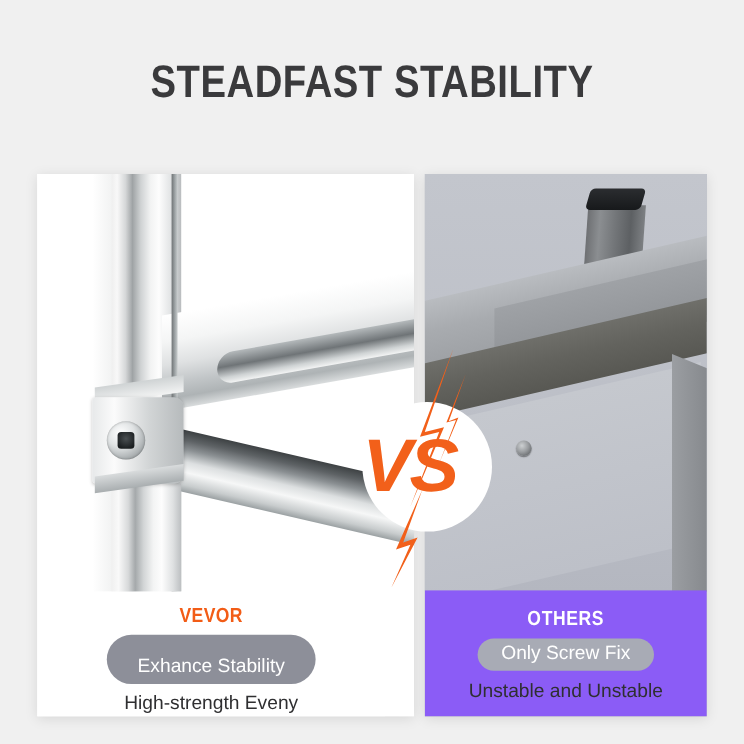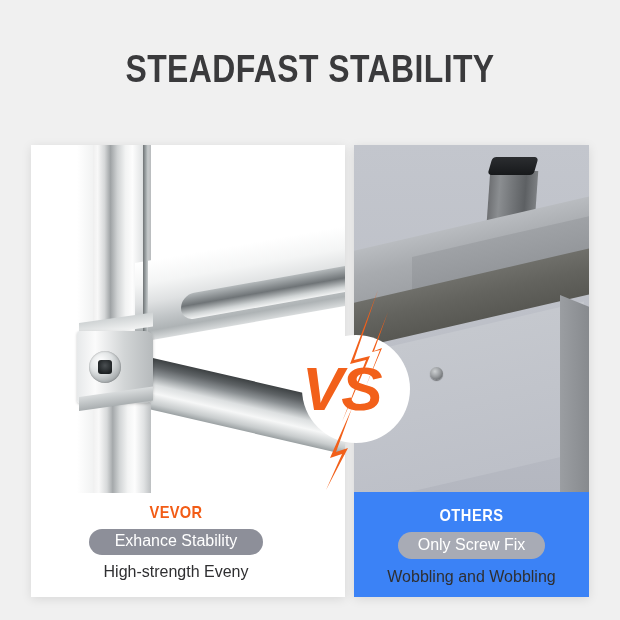--- a/index.html
+++ b/index.html
@@ -245,21 +245,21 @@
     position: absolute;
     left: 0; bottom: 0;
     width: 290px; height: 104px;
     background: #ffffff;
     text-align: center;
   }
   .footer-right {
     position: absolute;
     left: 0; bottom: 0;
     width: 235px; height: 105px;
-    background: #3b82f6;
+    background: #8b5cf6;
     text-align: center;
   }
 
   .brand-vevor {
     margin-top: 10px;
     font-family: "Liberation Sans Narrow", "Liberation Sans", sans-serif;
     font-weight: bold;
     font-size: 17px;
     letter-spacing: 0.4px;
     color: #f25c16;
@@ -271,21 +271,21 @@
     font-weight: bold;
     font-size: 17px;
     letter-spacing: 0.6px;
     color: #ffffff;
     transform: scaleX(0.86);
   }
 
   .pill {
     display: inline-block;
     margin-top: 6px;
-    padding: 3px 26px 5px;
+    padding: 18px 26px 5px;
     border-radius: 999px;
     font-size: 16px;
     color: #ffffff;
     white-space: nowrap;
   }
   .pill-left  { background: #8d8f99; }
   .pill-right { background: #a8abb5; padding: 4px 20px 5px; text-align: right; }
 
   .desc {
     margin-top: 6px;
@@ -368,21 +368,21 @@
       <div class="rp-shelf-inset"></div>
       <div class="rp-lower-wall"></div>
       <div class="rp-shelf-edge"></div>
       <div class="rp-side-strip"></div>
       <div class="rp-screw"></div>
     </div>
 
     <div class="footer-right">
       <div class="brand-others">OTHERS</div>
       <div class="pill pill-right">Only Screw Fix</div>
-      <div class="desc desc-right">Wobbling and Wobbling</div>
+      <div class="desc desc-right">Unstable and Unstable</div>
     </div>
   </div>
 
   <div class="vs-badge">
     <div class="vs-circle"></div>
     <svg class="vs-bolt" width="120" height="200" viewBox="0 0 120 200">
       <polygon points="86,0 58,74 74,70 50,132 78,66 62,70" fill="#f2601a"></polygon>
       <polygon points="96,22 80,62 88,60 74,96 90,58 82,61" fill="#f2601a"></polygon>
       <polygon points="60,118 38,168 50,164 34,200 56,158 44,162" fill="#f2601a"></polygon>
     </svg>

